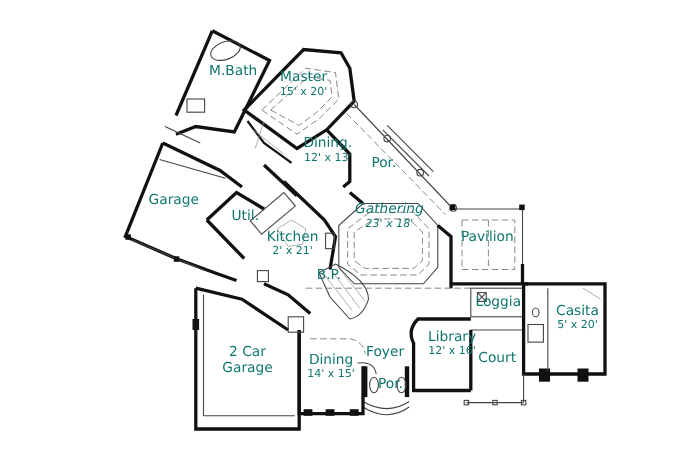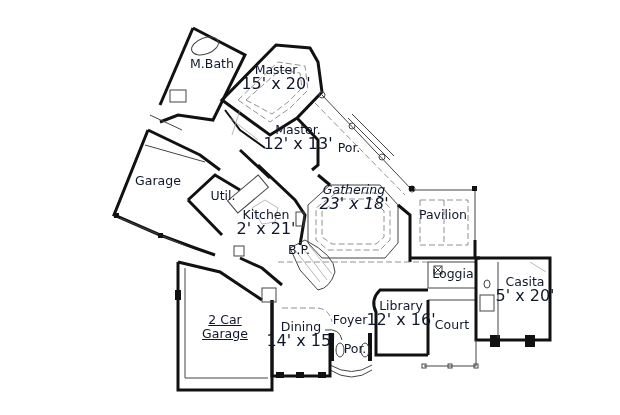--- a/index.html
+++ b/index.html
@@ -4,22 +4,22 @@
 <style>
   html, body { margin:0; padding:0; background:#ffffff; }
   body { width:620px; height:415px; overflow:hidden; position:relative; font-family:"DejaVu Sans", sans-serif; }
   #plan { position:absolute; left:0; top:0; width:620px; height:415px; }
   .w { stroke:#111; stroke-width:3; fill:none; stroke-linejoin:miter; }
   .w2 { stroke:#111; stroke-width:2; fill:none; }
   .t { stroke:#444; stroke-width:1; fill:none; }
   .d { stroke:#777; stroke-width:0.8; fill:none; stroke-dasharray:6 3; }
   .g { stroke:#999; stroke-width:0.7; fill:none; }
   .col { fill:#111; }
-  .lbl { position:absolute; font-size:12.5px; color:#0f172a; text-align:center; line-height:14px; white-space:nowrap; transform:translateX(-50%); }
-  .lbl .dim { display:block; font-size:16px; }
+  .lbl { position:absolute; font-size:12.5px; color:#0f766e; text-align:center; line-height:14px; white-space:nowrap; transform:translateX(-50%); }
+  .lbl .dim { display:block; font-size:10px; }
 </style>
 </head>
 <body>
 
 <svg id="plan" viewBox="0 0 620 415" xmlns="http://www.w3.org/2000/svg">
 
   <g>
     <polyline class="w" points="193,28 245,55 213,120 178,115 160,122"></polyline>
     <polyline class="w" points="193,28 160,105"></polyline>
     <ellipse class="t" cx="205" cy="46" rx="14" ry="8" transform="rotate(-20 205 46)"></ellipse>
@@ -162,31 +162,31 @@
 
   <g>
     <polyline class="w" points="240,258 262,268 282,285"></polyline>
     <rect class="t" x="234" y="246" width="10" height="10"></rect>
   </g>
 </svg>
 
 <div id="labels">
     <div class="lbl" style="left: 212px; top: 57px;"><span>M.Bath</span></div>
     <div class="lbl" style="left: 276px; top: 63px;"><span>Master</span><span class="dim">15' x 20'</span></div>
-    <div class="lbl" style="left: 298px; top: 123px;"><span>Master.</span><span class="dim">12' x 13'</span></div>
+    <div class="lbl" style="left: 298px; top: 123px;"><span>Dining.</span><span class="dim">12' x 13'</span></div>
     <div class="lbl" style="left: 349px; top: 141px;"><span>Por.</span></div>
     <div class="lbl" style="left: 158px; top: 174px;"><span>Garage</span></div>
     <div class="lbl" style="left: 223px; top: 189px; text-align: center;"><span>Util.</span></div>
     <div class="lbl" style="left: 354px; top: 183px; font-style: italic;"><span>Gathering</span><span class="dim">23' x 18'</span></div>
     <div class="lbl" style="left: 443px; top: 208px;"><span>Pavilion</span></div>
     <div class="lbl" style="left: 266px; top: 208px;"><span>Kitchen</span><span class="dim">2' x 21'</span></div>
     <div class="lbl" style="left: 262px; top: 243px; margin-left: 37px;"><span>B.P.</span></div>
     <div class="lbl" style="left: 453px; top: 267px;"><span>Loggia</span></div>
     <div class="lbl" style="left: 350px; top: 285px; margin-top: 28px;"><span>Foyer</span></div>
     <div class="lbl" style="left: 525px; top: 275px;"><span>Casita</span><span class="dim">5' x 20'</span></div>
-    <div class="lbl" style="left: 401px; top: 299px;"><span>Library</span><span class="dim">12' x 16'</span></div>
+    <div class="lbl" style="left: 411px; top: 299px;"><span>Library</span><span class="dim">12' x 16'</span></div>
     <div class="lbl" style="left: 225px; top: 313px;">
-      <span style="white-space: normal; display: block; width: 60px; text-decoration: underline;">2 Car Garage</span>
+      <span style="white-space: normal; display: block; width: 60px;">2 Car Garage</span>
     </div>
     <div class="lbl" style="left: 452px; top: 318px;"><span>Court</span></div>
     <div class="lbl" style="left: 301px; top: 320px;"><span>Dining</span><span class="dim">14' x 15'</span></div>
     <div class="lbl" style="left: 355px; top: 342px;"><span>Por.</span></div>
   </div>
 
 </body></html>

